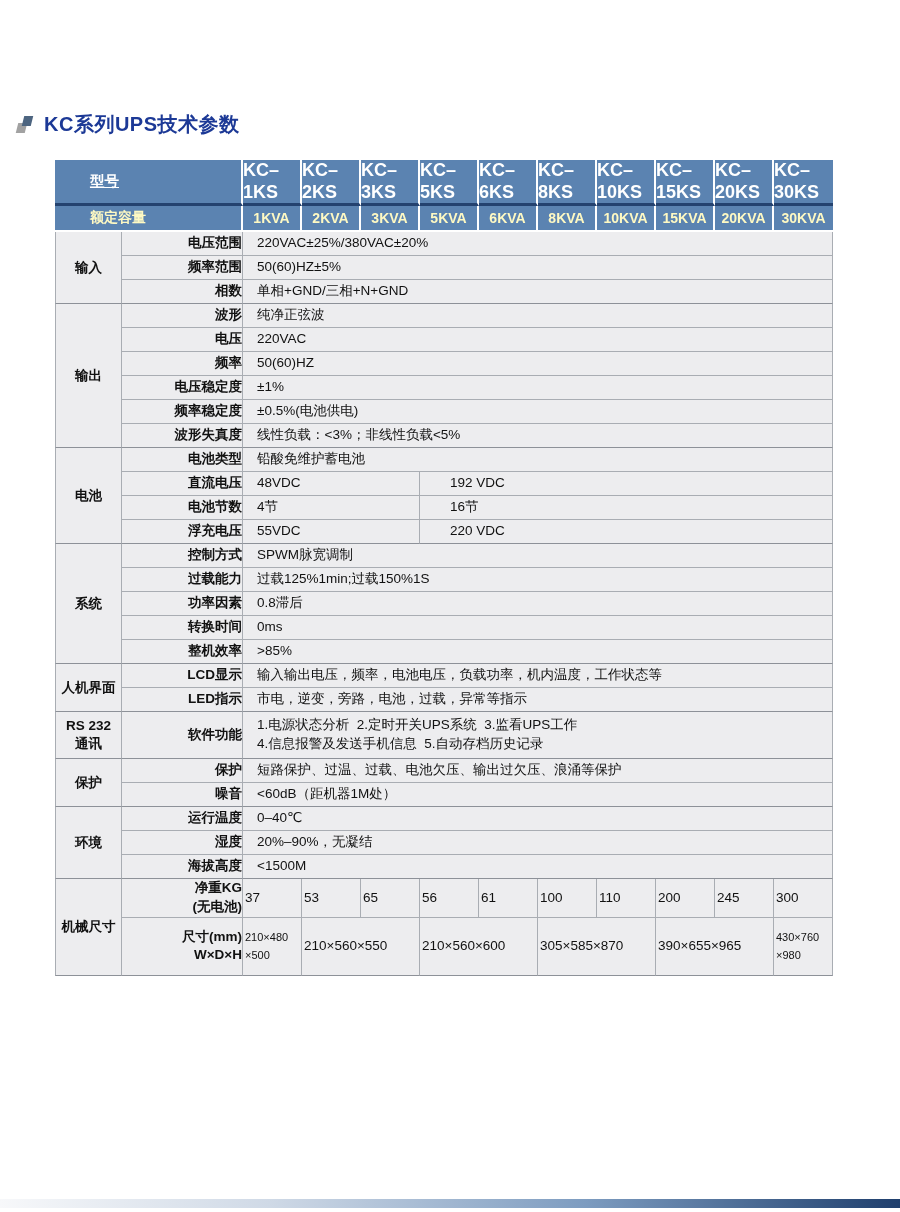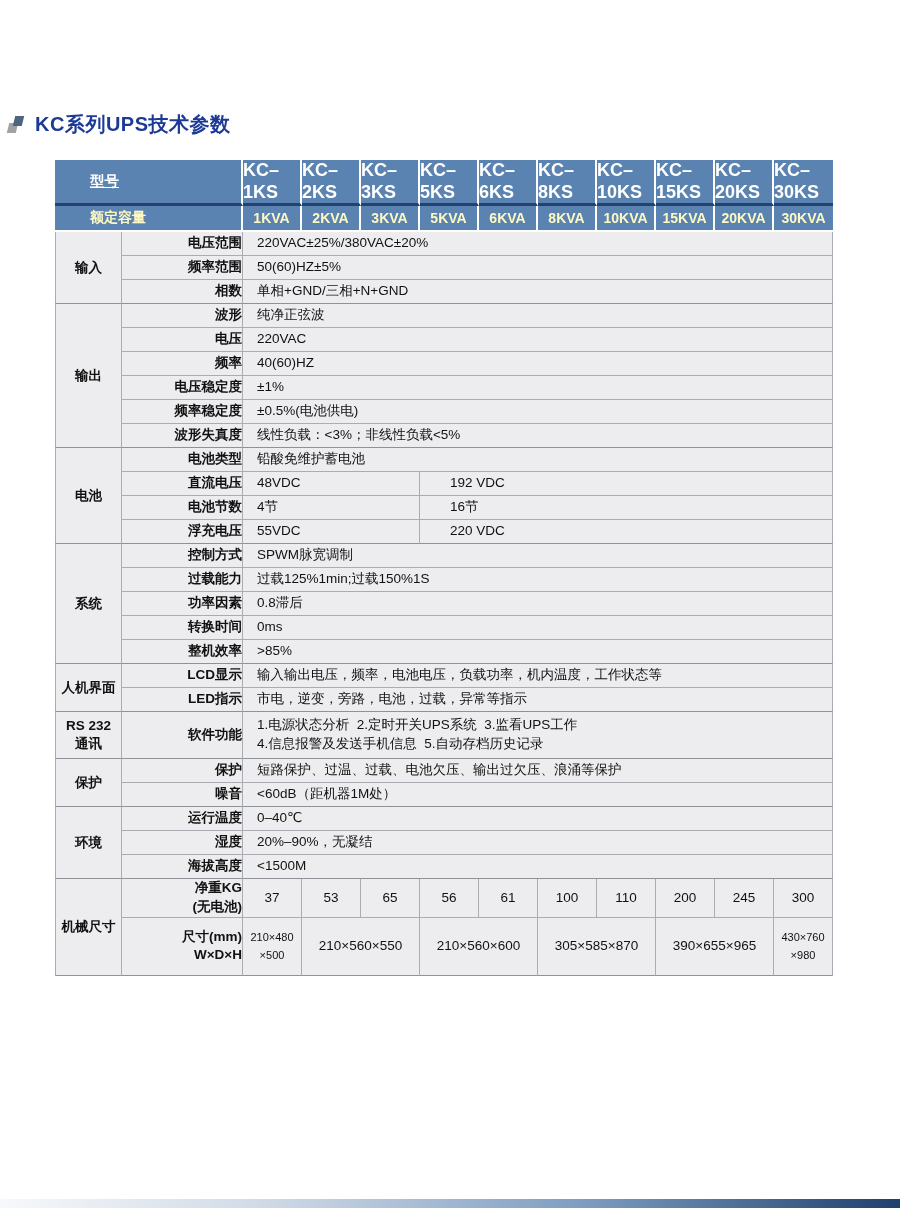--- a/index.html
+++ b/index.html
@@ -1,20 +1,20 @@
 <!DOCTYPE html>
 <html style="--header-blue: #5b83b1; --navy: #24426f; --title-blue: #1c3996; --cell-bg: #ededef; --line: #a9adb3; --line-dark: #8d9198;"><head>
 <meta charset="utf-8">
 <style>
   * { margin:0; padding:0; box-sizing:border-box; }
   html,body { background:#ffffff; }
   body { font-family:"Liberation Sans","DejaVu Sans",sans-serif; }
   .page { position:relative; width:900px; height:1212px; background:#fff; overflow:hidden; }
 
-  .title-row { position:absolute; left:8px; top:111px; display:flex; align-items:center; gap:10px; }
+  .title-row { position:absolute; left:17px; top:111px; display:flex; align-items:center; gap:10px; }
   .bullet { position:relative; width:17px; height:17px; flex:0 0 auto; }
   .bullet .b1 { position:absolute; left:0; bottom:0; width:9px; height:10px; background:#a2a2a2; transform:skewX(-14deg); }
   .bullet .b2 { position:absolute; left:6px; top:0; width:9px; height:10px; background:#4d6580; transform:skewX(-14deg); }
   h1.title { font-size:20px; font-weight:700; color:var(--title-blue,#1c3996); letter-spacing:.5px; }
 
   table.spec { position:absolute; left:55px; top:160px; width:778px; border-collapse:separate; border-spacing:0; table-layout:fixed; }
 
   .model-row th { background:var(--header-blue,#5b83b1); color:#fff; font-weight:700; font-size:18px; line-height:1.2;
                   height:45px; text-align:left; vertical-align:middle; border-right:2px solid #fff;
                   border-bottom:3px solid var(--navy,#24426f); white-space:pre-line; }
@@ -25,21 +25,21 @@
                 text-align:center; vertical-align:middle; border-right:2px solid #fff; border-bottom:2px solid #fff; }
   .cap-row th:last-child { border-right:none; }
   .cap-row th.corner { text-align:left; padding-left:35px; }
 
   tbody th, tbody td { background:var(--cell-bg,#ededef); border-right:1px solid var(--line,#a9adb3);
                        border-bottom:1px solid var(--line,#a9adb3); height:24px; vertical-align:middle; color:#111; }
   th.cat { font-size:13.5px; font-weight:700; text-align:center; border-left:1px solid var(--line,#a9adb3);
            white-space:pre-line; line-height:1.35; }
   th.rowlab { font-size:13.5px; font-weight:700; text-align:right; padding-left:13px; white-space:pre-line; line-height:1.4; }
   td.val { font-size:13.5px; text-align:left; padding:2px 6px 2px 14px; white-space:pre-wrap; line-height:1.4; }
-  td.val.center { text-align:center; padding:2px 2px; }
+  td.val.center { text-align:left; padding:2px 2px; }
   td.val.small { font-size:11px; line-height:1.7; }
   td.val.indent { padding-left:30px; }
   .sec-end { border-bottom-color:var(--line-dark,#8d9198) !important; }
   tbody tr.tall td, tbody tr.tall th { height:47px; }
   tbody tr.dims td, tbody tr.dims th { height:58px; }
 
   .note { position:absolute; left:55px; top:1010px; font-size:11.5px; font-weight:700; color:#000; }
   .bottom-bar { position:absolute; left:0; bottom:4px; width:900px; height:9px; }
 </style>
 </head>
@@ -126,21 +126,21 @@
           <th class="cat sec-end" rowspan="6">输出</th>
           <th class="rowlab">波形</th>
           <td colspan="10" class="val">纯净正弦波</td>
         </tr>
         <tr>
           <th class="rowlab">电压</th>
           <td colspan="10" class="val">220VAC</td>
         </tr>
         <tr>
           <th class="rowlab">频率</th>
-          <td colspan="10" class="val">40(60)HZ</td>
+          <td colspan="10" class="val">50(60)HZ</td>
         </tr>
         <tr>
           <th class="rowlab">电压稳定度</th>
           <td colspan="10" class="val">±1%</td>
         </tr>
         <tr>
           <th class="rowlab">频率稳定度</th>
           <td colspan="10" class="val">±0.5%(电池供电)</td>
         </tr>
         <tr>

